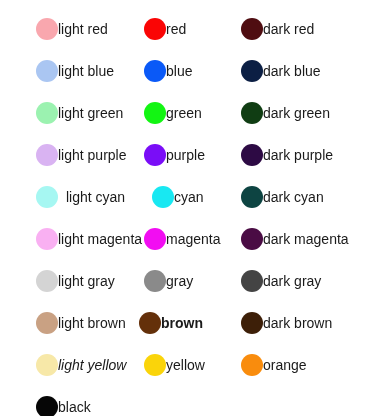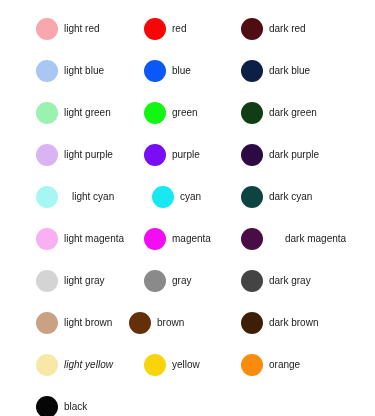--- a/index.html
+++ b/index.html
@@ -25,22 +25,21 @@
     align-items: center;
     height: 24px;
   }
   .swatch-dot {
     width: 22px;
     height: 22px;
     border-radius: 50%;
     flex: 0 0 auto;
   }
   .swatch-label {
-    margin-left: 6px;
-    font-size: 10px;
+    font-size: 14px;
     line-height: 1;
     color: #1a1a1a;
     white-space: nowrap;
     font-family: "Liberation Sans", sans-serif;
   }
 </style>
 </head>
 <body>
 
 <div id="legend-grid">
@@ -105,41 +104,41 @@
       <span class="swatch-label">dark cyan</span>
     </div>
     <div class="swatch-entry" style="left: 36px; top: 227px;">
       <span class="swatch-dot" style="width: 22px; height: 22px; background: rgb(249, 176, 242);"></span>
       <span class="swatch-label">light magenta</span>
     </div>
     <div class="swatch-entry" style="left: 144px; top: 227px;">
       <span class="swatch-dot" style="width: 22px; height: 22px; background: rgb(242, 13, 242);"></span>
       <span class="swatch-label">magenta</span>
     </div>
-    <div class="swatch-entry" style="left: 241px; top: 227px; gap: 16px;">
+    <div class="swatch-entry" style="left: 241px; top: 227px;">
       <span class="swatch-dot" style="width: 22px; height: 22px; background: rgb(74, 12, 68);"></span>
       <span class="swatch-label">dark magenta</span>
     </div>
     <div class="swatch-entry" style="left: 36px; top: 269px;">
       <span class="swatch-dot" style="width: 22px; height: 22px; background: rgb(212, 212, 212);"></span>
       <span class="swatch-label">light gray</span>
     </div>
     <div class="swatch-entry" style="left: 144px; top: 269px;">
       <span class="swatch-dot" style="width: 22px; height: 22px; background: rgb(138, 138, 138);"></span>
       <span class="swatch-label">gray</span>
     </div>
     <div class="swatch-entry" style="left: 241px; top: 269px;">
       <span class="swatch-dot" style="width: 22px; height: 22px; background: rgb(68, 68, 68);"></span>
       <span class="swatch-label">dark gray</span>
     </div>
     <div class="swatch-entry" style="left: 36px; top: 311px;">
       <span class="swatch-dot" style="width: 22px; height: 22px; background: rgb(201, 161, 131);"></span>
       <span class="swatch-label">light brown</span>
     </div>
-    <div class="swatch-entry" style="left: 129px; top: 311px;">
+    <div class="swatch-entry" style="left: 139px; top: 311px; font-weight: bold;">
       <span class="swatch-dot" style="width: 22px; height: 22px; background: rgb(100, 48, 10);"></span>
       <span class="swatch-label">brown</span>
     </div>
     <div class="swatch-entry" style="left: 241px; top: 311px;">
       <span class="swatch-dot" style="width: 22px; height: 22px; background: rgb(61, 31, 8);"></span>
       <span class="swatch-label">dark brown</span>
     </div>
     <div class="swatch-entry" style="left: 36px; top: 353px; font-style: italic;">
       <span class="swatch-dot" style="width: 22px; height: 22px; background: rgb(247, 232, 168);"></span>
       <span class="swatch-label">light yellow</span>

